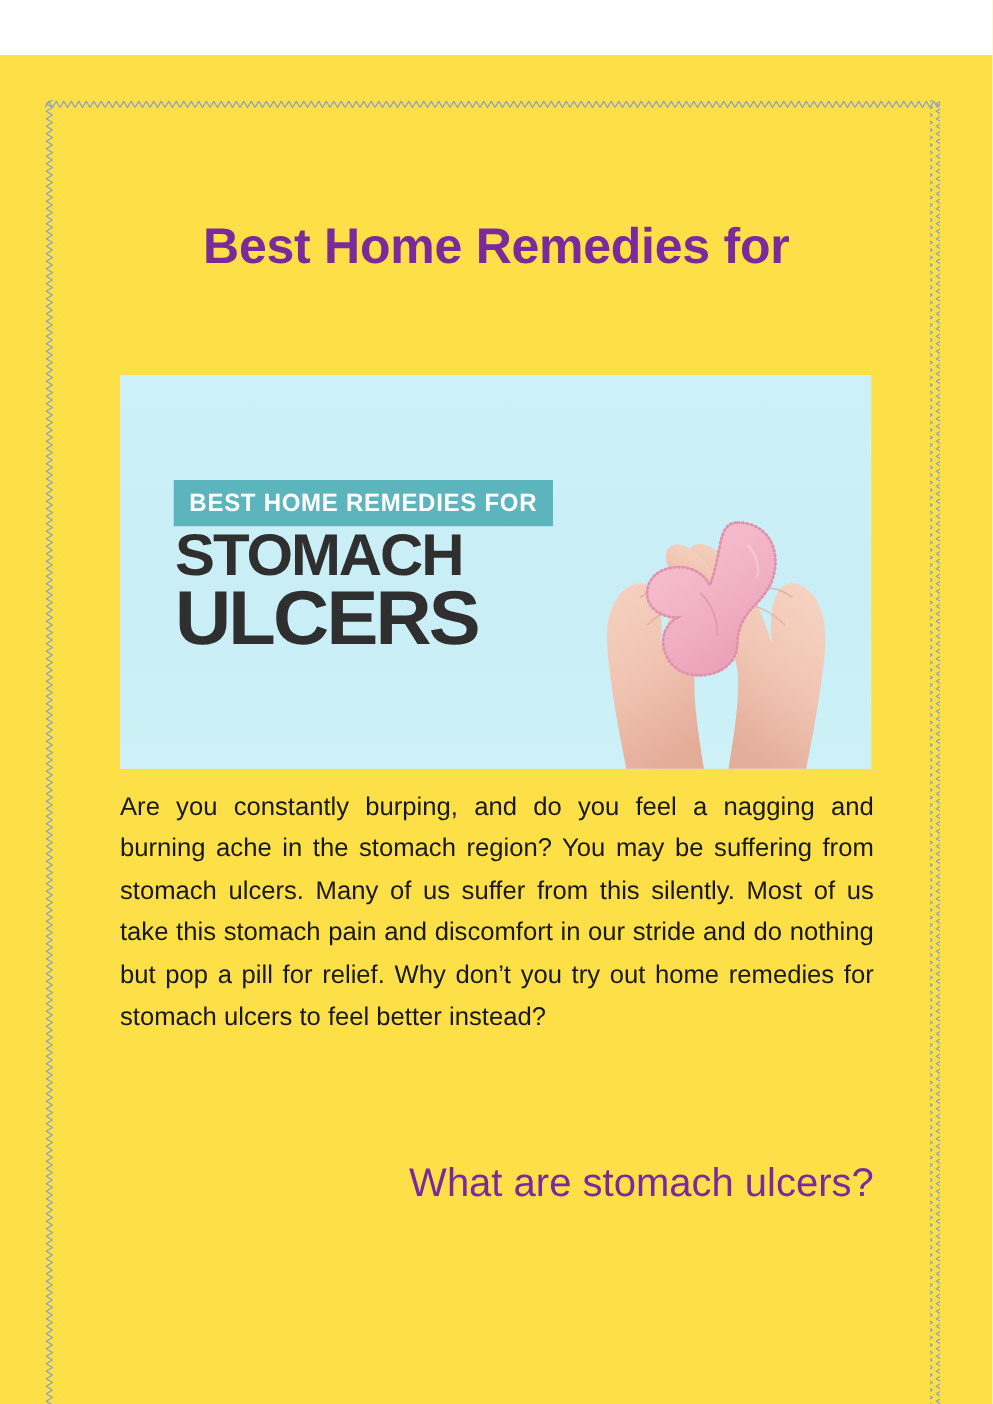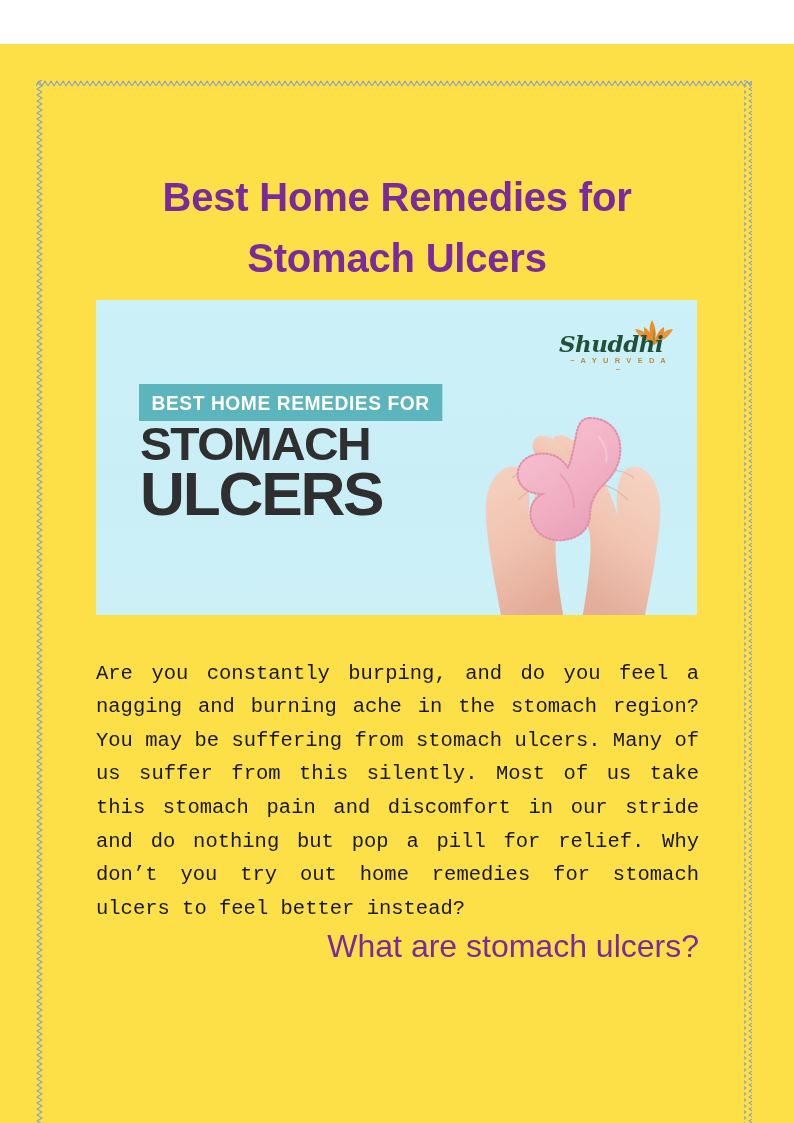--- a/index.html
+++ b/index.html
@@ -144,21 +144,21 @@
   
   .para {
     position: absolute;
     left: 96px;
     width: 603px;
     color: #16181c;
     font-size: 20.5px;
     line-height: 1.64;
     text-align: justify;
   }
-  .para-1 { top: 592px; font-family: Liberation Mono, monospace; }
+  .para-1 { top: 564px; }
   .para-2 { top: 921px; text-align: justify; }
 
   .section-heading {
     position: absolute;
     left: 96px;
     top: 856px;
     width: 603px;
     text-align: right;
     color: #7a2a9b;
     font-size: 32px;
@@ -183,44 +183,25 @@
       </defs>
       <rect x="0" y="0" width="716" height="8" fill="url(#zz-h)"></rect>
       <rect x="0" y="1044" width="716" height="8" fill="url(#zz-h)"></rect>
       <rect x="0" y="0" width="8" height="1052" fill="url(#zz-v)"></rect>
       <rect x="708" y="0" width="8" height="1052" fill="url(#zz-v)"></rect>
     </svg>
   </div>
 
   <h1 class="doc-title">
     <span class="tline">Best Home Remedies for</span>
-    <span class="tline">Stomach Ulcers</span>
   </h1>
 
   <div class="banner">
     <div class="banner-bg"></div>
 
-    <div class="logo">
-      <div class="logo-leaves">
-        <svg viewBox="0 0 46 30" xmlns="http://www.w3.org/2000/svg">
-          <g fill="#e8902c">
-            <path d="M23 29 C16 25 12 18 13 11 C18 14 22 20 23 29 Z"></path>
-            <path d="M23 29 C30 25 34 18 33 11 C28 14 24 20 23 29 Z"></path>
-            <path d="M23 28 C18 21 17 12 21 4 C25 11 26 20 23 28 Z"></path>
-            <path d="M22 27 C14 25 7 20 4 13 C11 13 18 19 22 27 Z" opacity="0.92"></path>
-            <path d="M24 27 C32 25 39 20 42 13 C35 13 28 19 24 27 Z" opacity="0.92"></path>
-          </g>
-          <g fill="#3f7a46">
-            <path d="M23 30 C22 24 22 18 23 13 C24 18 24 24 23 30 Z" opacity="0.55"></path>
-          </g>
-        </svg>
-      </div>
-      <div class="logo-name">Shuddhi</div>
-      <div class="logo-sub">~ A Y U R V E D A ~</div>
-    </div>
 
     <div class="kicker">BEST HOME REMEDIES FOR</div>
 
     <div class="headline">
       <span class="l1">STOMACH</span>
       <span class="l2">ULCERS</span>
     </div>
 
     <div class="illus">
       <svg viewBox="0 0 250 250" xmlns="http://www.w3.org/2000/svg">

